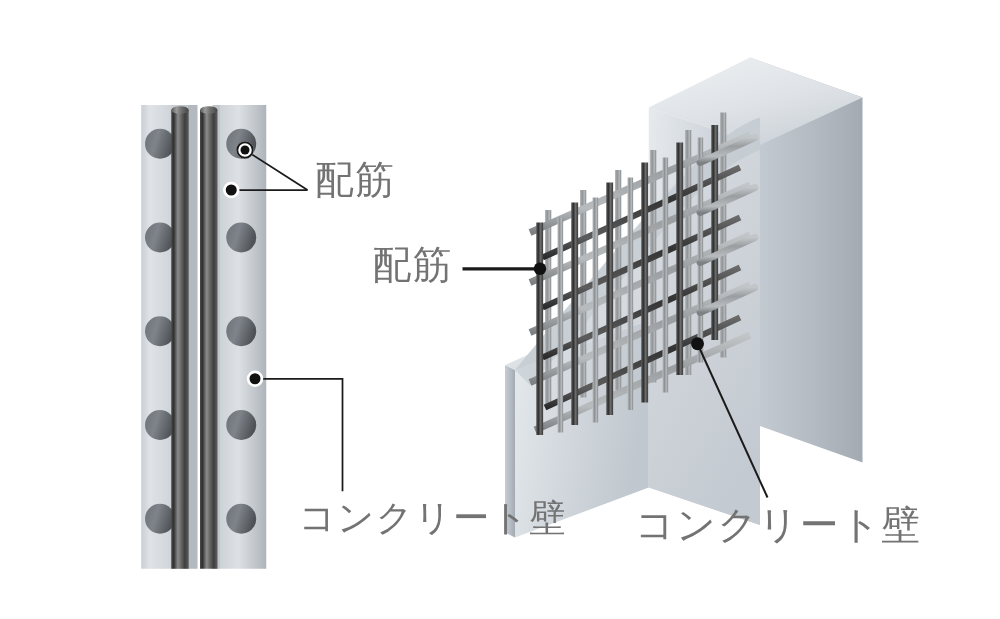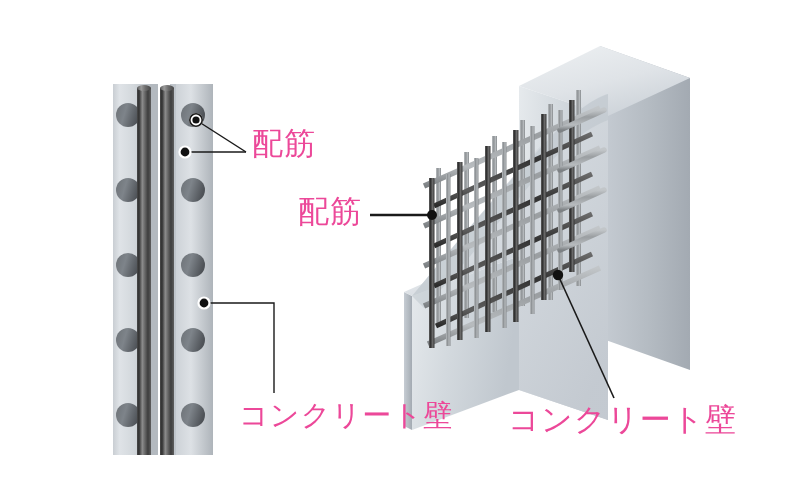--- a/index.html
+++ b/index.html
@@ -21,21 +21,21 @@
   .diagram-svg {
     position: absolute;
     left: 0;
     top: 0;
     width: 800px;
     height: 495px;
     display: block;
   }
   .label {
     position: absolute;
-    color: #ec4899;
+    color: #737373;
     font-family: "Liberation Serif", "DejaVu Serif", serif;
     font-weight: 500;
     letter-spacing: 0.04em;
     white-space: nowrap;
     line-height: 1;
     -webkit-font-smoothing: antialiased;
   }
   #label-rebar-section {
     left: 252px;
     top: 128px;

